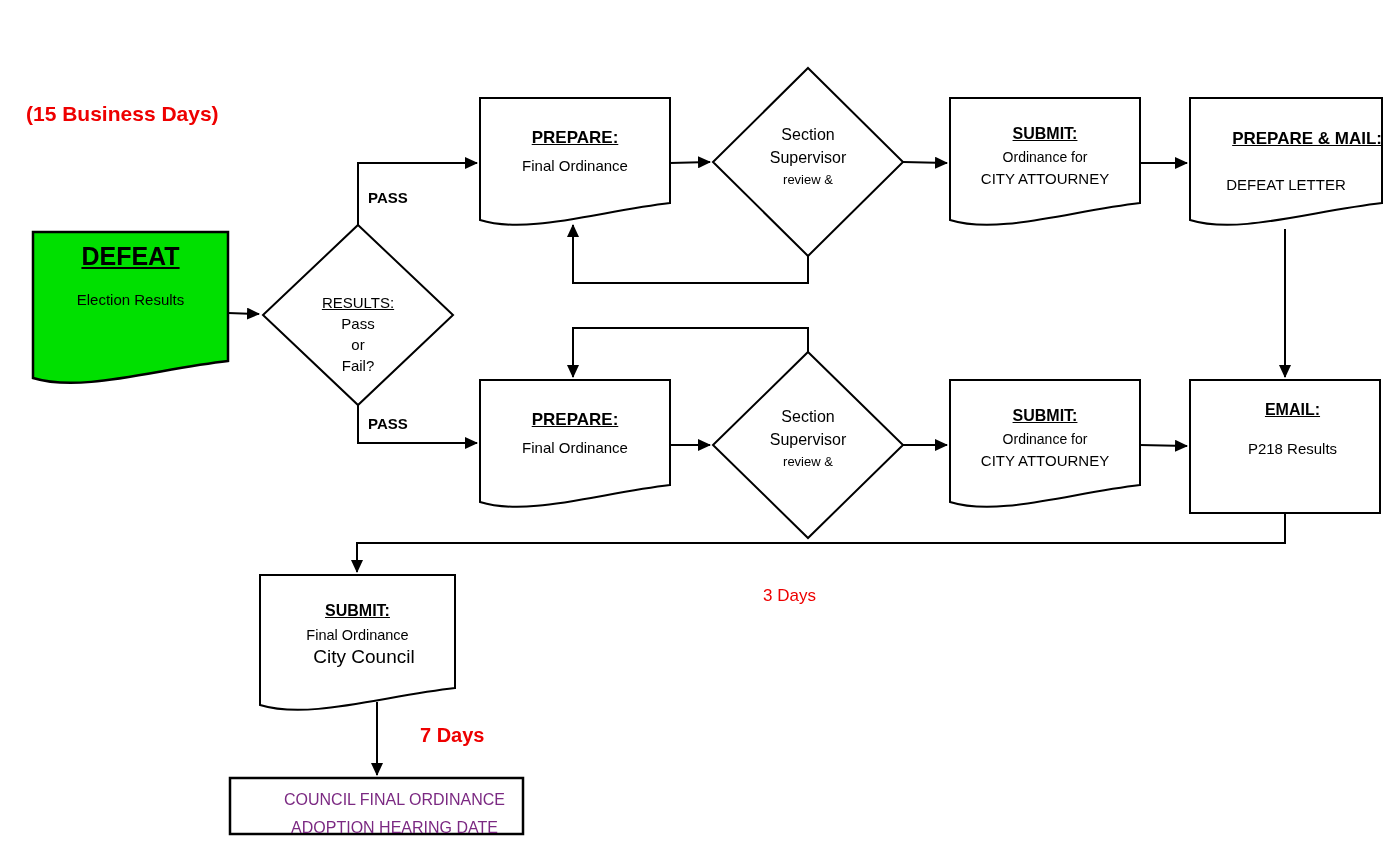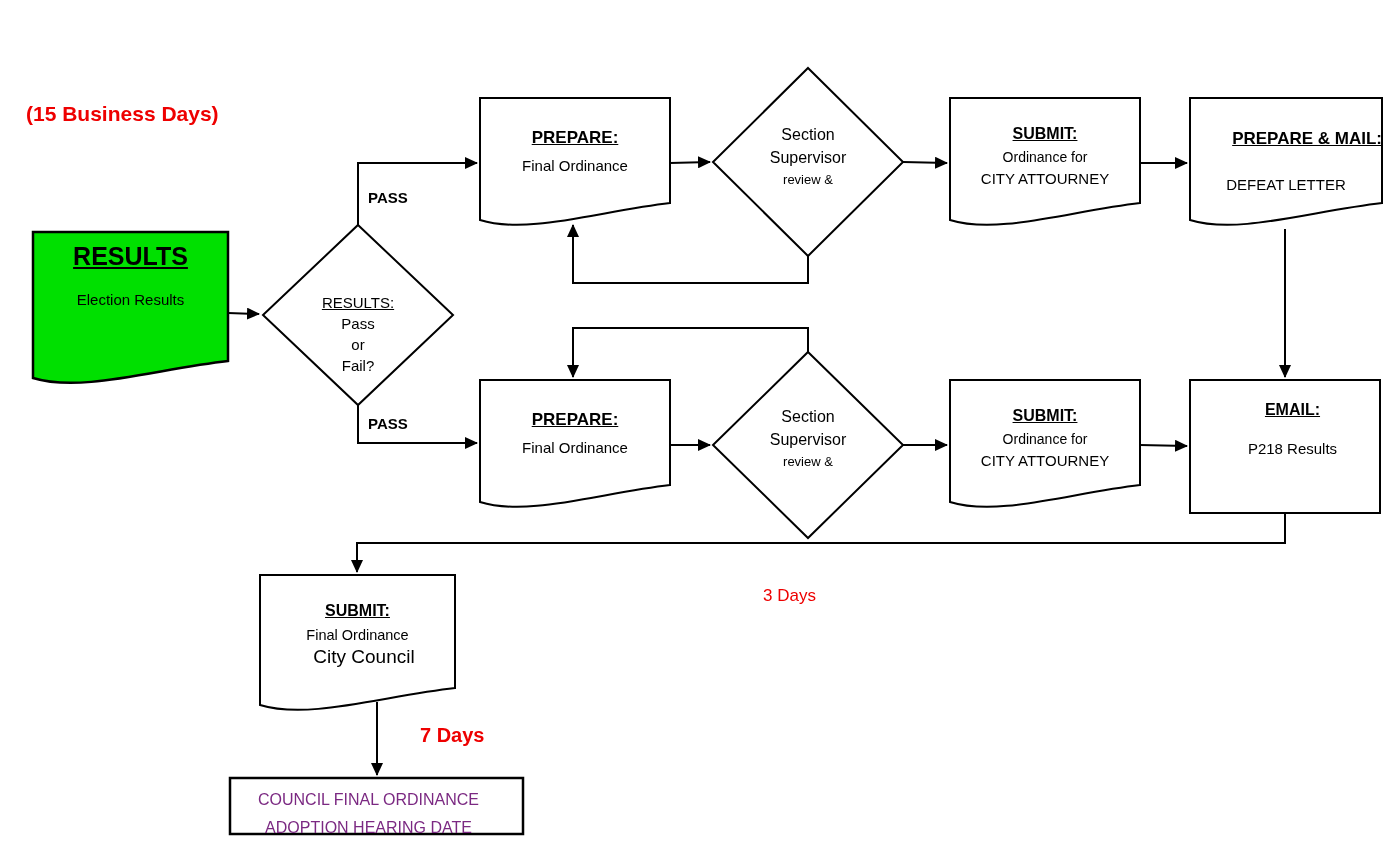--- a/index.html
+++ b/index.html
@@ -43,21 +43,21 @@
 
   .email-t{left:1190px;top:400px;width:205px;}
   .email-t .l1{font-size:16px;line-height:20px;}
   .email-t .l2{font-size:15px;margin-top:19px;}
 
   .council-sub-t{left:260px;top:601px;width:195px;}
   .council-sub-t .l1{font-size:16px;line-height:20px;}
   .council-sub-t .l2{font-size:14.5px;line-height:22px;margin-top:3px;}
   .council-sub-t .l3{font-size:19px;line-height:22px;margin-left:13px;}
 
-  .final-t{left:222px;top:786px;width:293px;font-size:16px;line-height:28px;}
+  .final-t{left:248px;top:786px;width:293px;font-size:16px;line-height:28px;}
 
   .fail-lb{left:368px;top:188px;width:60px;text-align:left;font-size:15px;font-weight:bold;}
   .pass-lb{left:368px;top:414px;width:60px;text-align:left;font-size:15px;font-weight:bold;}
   .days3-lb{left:763px;top:585px;width:80px;text-align:left;font-size:17px;}
   .days7-lb{left:420px;top:722px;width:90px;text-align:left;font-size:20px;font-weight:bold;}
 </style>
 </head>
 <body>
 
 <div class="stage">
@@ -98,21 +98,21 @@
     <polygon points="808,68 903,162 808,256 713,162" fill="#fff" stroke="#000" stroke-width="2"></polygon>
     <polygon points="808,352 903,445 808,538 713,445" fill="#fff" stroke="#000" stroke-width="2"></polygon>
 
     <rect x="1190" y="380" width="190" height="133" fill="#fff" stroke="#000" stroke-width="2"></rect>
     <rect x="230" y="778" width="293" height="56" fill="#fff" stroke="#000" stroke-width="2.5"></rect>
   </svg>
 
   <div class="txt phase-sub red">(15 Business Days)</div>
 
   <div class="txt receive-t">
-    <div class="l1 hd">RESULTS</div>
+    <div class="l1 hd">DEFEAT</div>
     <div class="l2">Election Results</div>
   </div>
 
   <div class="txt results-t">
     <div class="ul">RESULTS:</div>
     <div>Pass</div>
     <div>or</div>
     <div>Fail?</div>
   </div>
 

